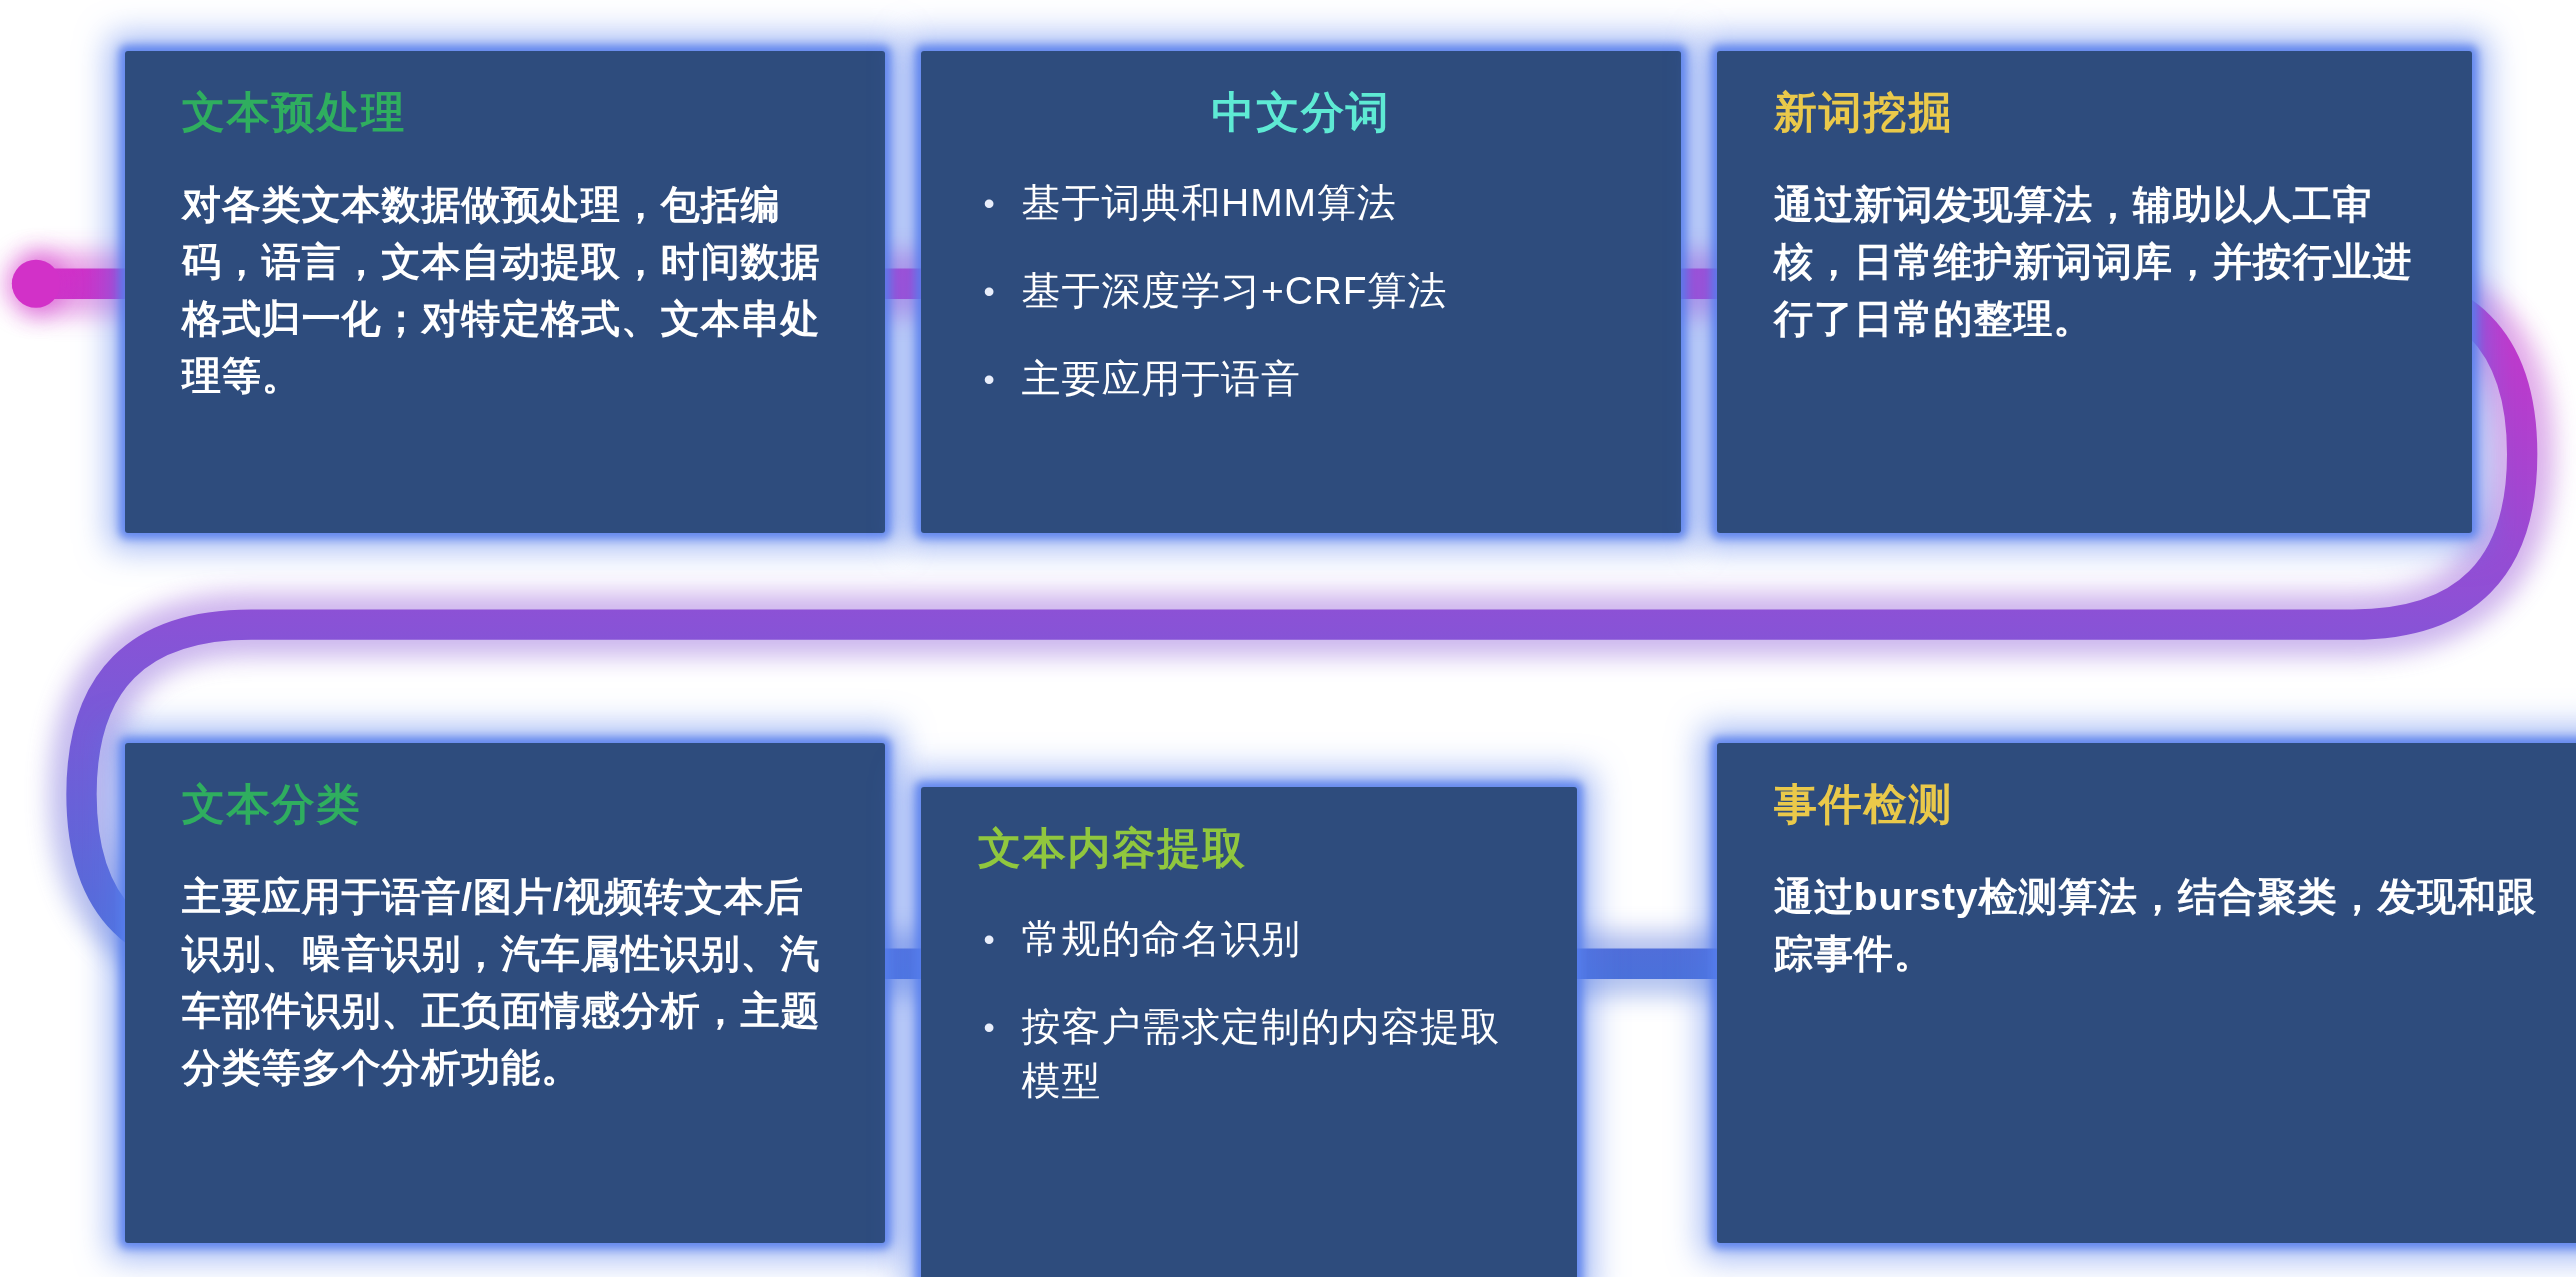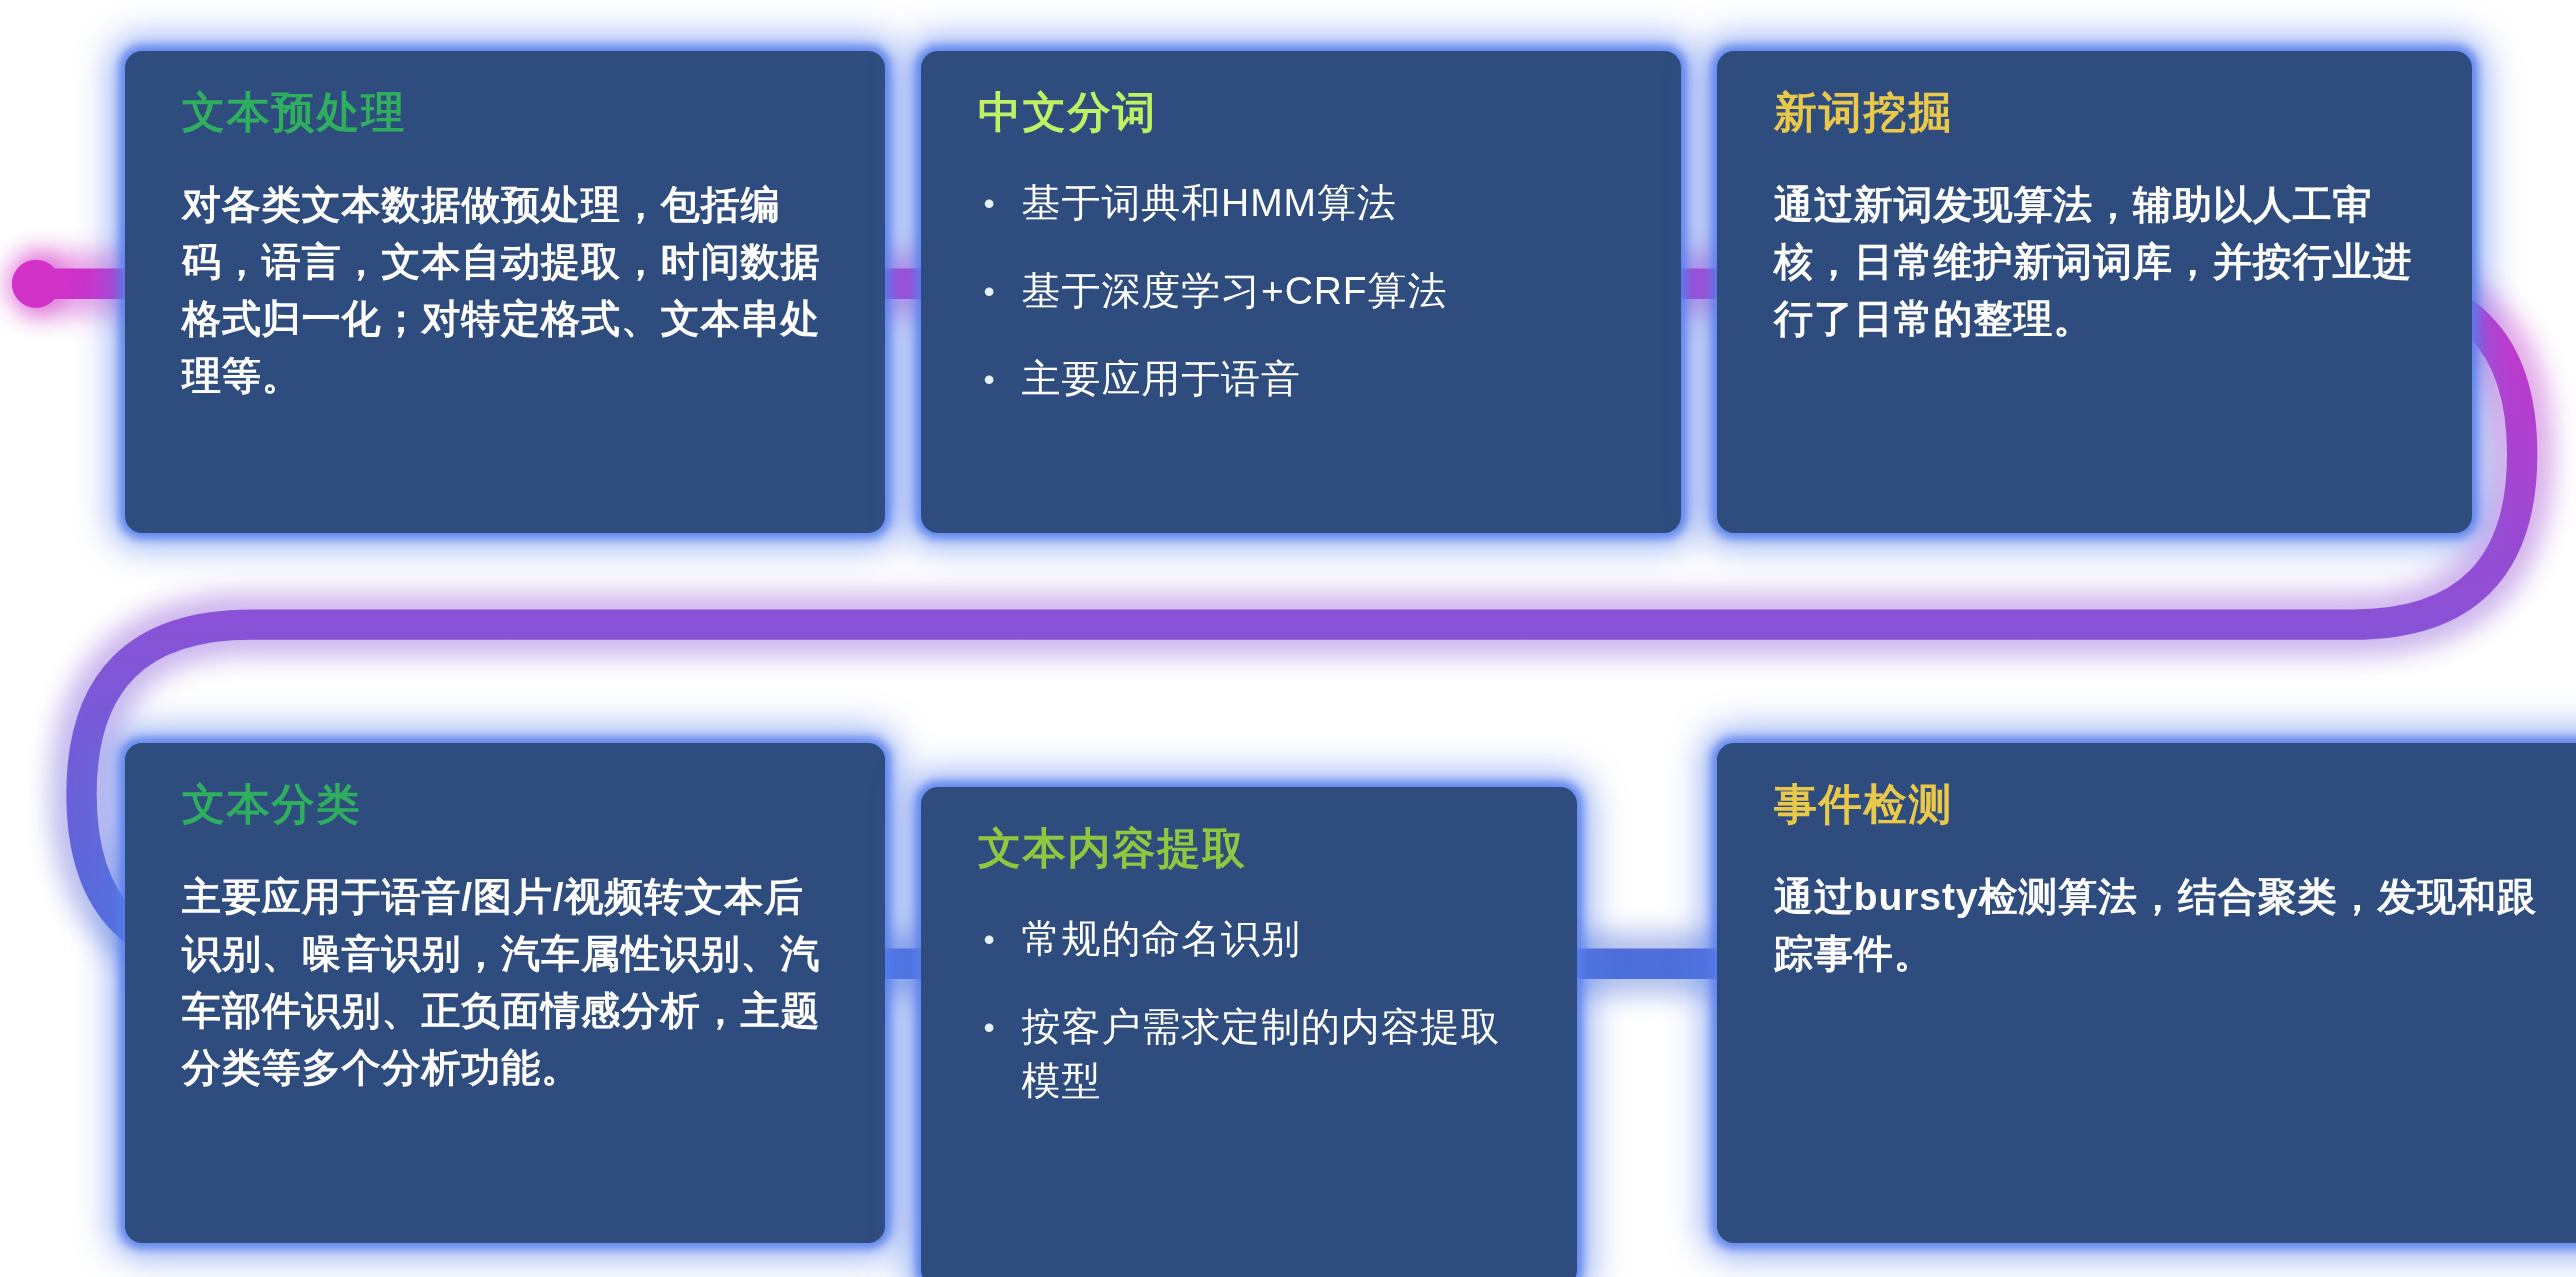--- a/index.html
+++ b/index.html
@@ -27,21 +27,21 @@
     fill:none;
     stroke:url(#flowGrad);
     stroke-width:34;
     stroke-linecap:round;
   }
   .card{
     position:absolute;
     z-index:2;
     box-sizing:border-box;
     background:#2e4c7d;
-    border-radius:17px;
+    border-radius:3px;
     padding:37px 57px 36px 57px;
     box-shadow:0 0 9px 5.4px rgba(86,126,236,.85),
                0 0 32px 16px rgba(86,126,236,.55);
   }
   .card1{left:125px;top:51px;width:760px;height:482px;}
   .card2{left:921px;top:51px;width:760px;height:482px;}
   .card3{left:1717px;top:51px;width:755px;height:482px;}
   .card4{left:125px;top:743px;width:760px;height:500px;}
   .card5{left:921px;top:743px;width:656px;height:500px;margin-top:44px;}
   .card6{left:1717px;top:743px;width:906px;height:500px;}
@@ -110,21 +110,21 @@
 
     <polygon points="2772,1012 2772,1148 2872,1080" fill="#4a71da"></polygon>
   </svg>
 
   <section class="card card1">
     <h2 class="card-title" style="color: rgb(47, 174, 95);">文本预处理</h2>
     <p class="card-body">对各类文本数据做预处理，包括编码，语言，文本自动提取，时间数据格式归一化；对特定格式、文本串处理等。</p>
   </section>
 
   <section class="card card2">
-    <h2 class="card-title" style="color: #bef264;">中文分词</h2>
+    <h2 class="card-title" style="color: #5eead4; text-align: center;">中文分词</h2>
     <ul class="bullet-list">
       <li class="bullet-item">
         <span class="dot">•</span>
         <span class="bullet-text">基于词典和HMM算法</span>
       </li>
       <li class="bullet-item">
         <span class="dot">•</span>
         <span class="bullet-text">基于深度学习+CRF算法</span>
       </li>
       <li class="bullet-item">

